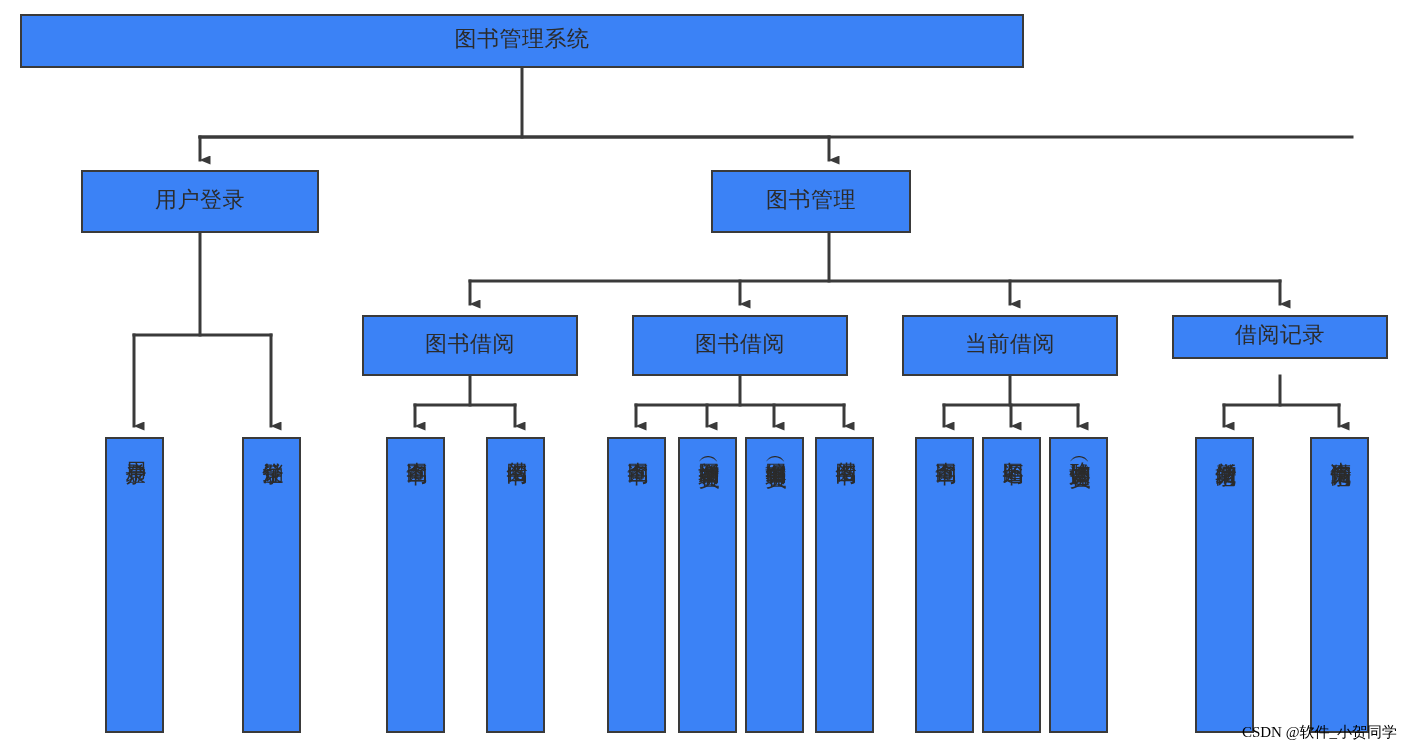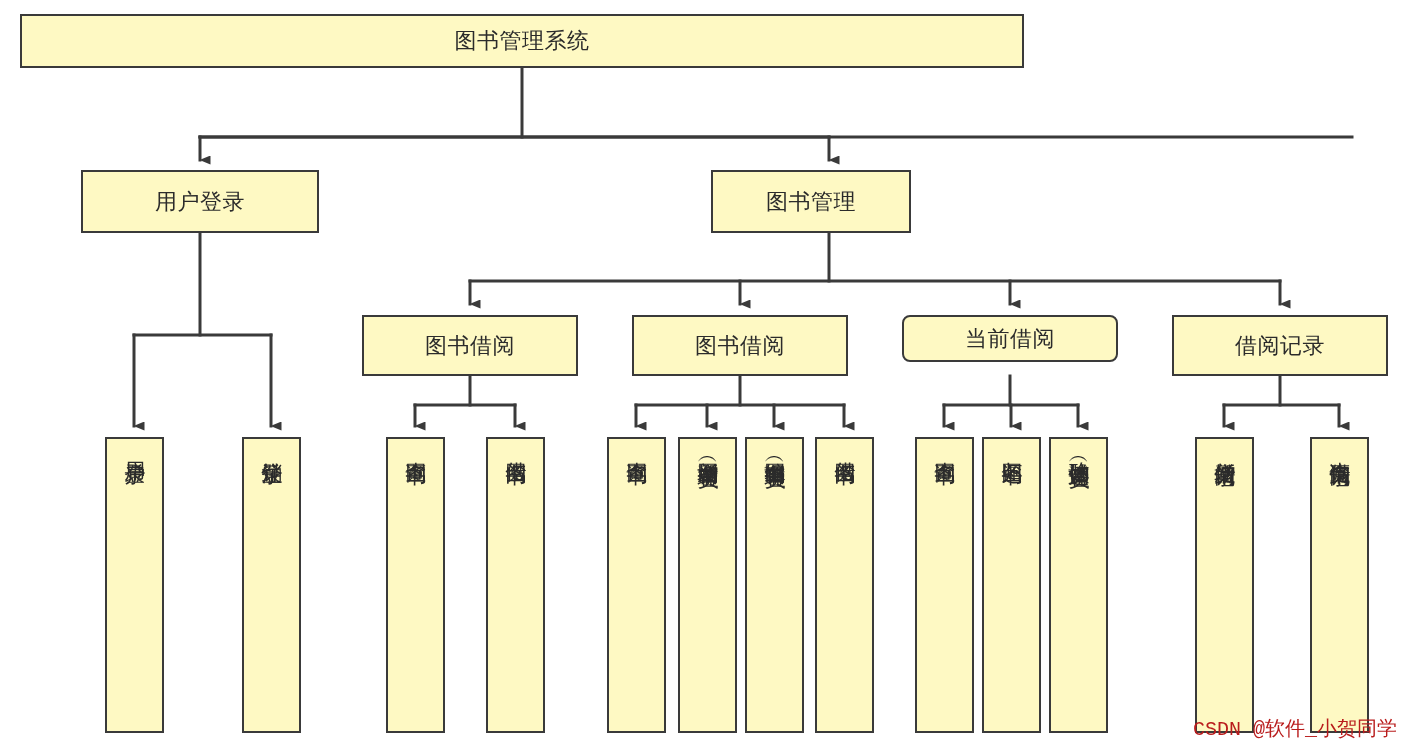--- a/index.html
+++ b/index.html
@@ -22,27 +22,28 @@
     position: absolute;
     left: 0;
     top: 0;
     width: 1405px;
     height: 747px;
     pointer-events: none;
   }
   .node {
     position: absolute;
     box-sizing: border-box;
-    background: #fef9c3;
+    background: #3b82f6;
     border: 2px solid #3a3a3a;
     display: flex;
     align-items: center;
     justify-content: center;
     color: #2b2b2b;
     z-index: 2;
+    font-family: Liberation Mono, monospace;
   }
   .node .label {
     display: block;
     text-align: center;
     line-height: 1.05;
     color: #2b2b2b;
   }
   
   .node.horiz .label {
     font-size: 22px;
@@ -60,25 +61,25 @@
     text-orientation: upright;
     font-size: 21px;
     line-height: 1.0;
     letter-spacing: 1px;
     white-space: nowrap;
   }
   #watermark {
     position: absolute;
     right: 8px;
     bottom: 5px;
-    font-size: 20px;
-    color: #b91c1c;
+    font-size: 15px;
+    color: #000000;
     white-space: nowrap;
     z-index: 5;
-    font-family: Liberation Mono, monospace;
+    font-family: Liberation Serif, serif;
   }
 </style>
 </head>
 <body>
 
 <div id="canvas">
 
   <svg id="edges" viewBox="0 0 1405 747" width="1405" height="747" xmlns="http://www.w3.org/2000/svg">
     <defs>
       <marker id="arw" markerWidth="10" markerHeight="12" refX="4.5" refY="10.5" orient="auto" markerUnits="userSpaceOnUse">
@@ -140,24 +141,24 @@
   <div class="node horiz" id="node-l1-1" style="left: 711px; top: 170px; width: 200px; height: 63px;">
     <span class="label">图书管理</span>
   </div>
 
   <div class="node horiz" id="node-l2-0" style="left: 362px; top: 315px; width: 216px; height: 61px;">
     <span class="label">图书借阅</span>
   </div>
   <div class="node horiz" id="node-l2-1" style="left: 632px; top: 315px; width: 216px; height: 61px;">
     <span class="label">图书借阅</span>
   </div>
-  <div class="node horiz" id="node-l2-2" style="left: 902px; top: 315px; width: 216px; height: 47px; border-radius: 8px;">
+  <div class="node horiz" id="node-l2-2" style="left: 902px; top: 315px; width: 216px; height: 61px;">
     <span class="label">当前借阅</span>
   </div>
-  <div class="node horiz" id="node-l2-3" style="left: 1172px; top: 315px; width: 216px; height: 61px;">
+  <div class="node horiz" id="node-l2-3" style="left: 1172px; top: 315px; width: 216px; height: 44px;">
     <span class="label">借阅记录</span>
   </div>
 
   <div class="node vert" id="node-leaf-0" style="left: 105px; top: 437px; width: 59px; height: 296px;">
     <span class="label">用户登录</span>
   </div>
   <div class="node vert" id="node-leaf-1" style="left: 242px; top: 437px; width: 59px; height: 296px;">
     <span class="label">注销登录</span>
   </div>
   <div class="node vert" id="node-leaf-2" style="left: 386px; top: 437px; width: 59px; height: 296px;">

